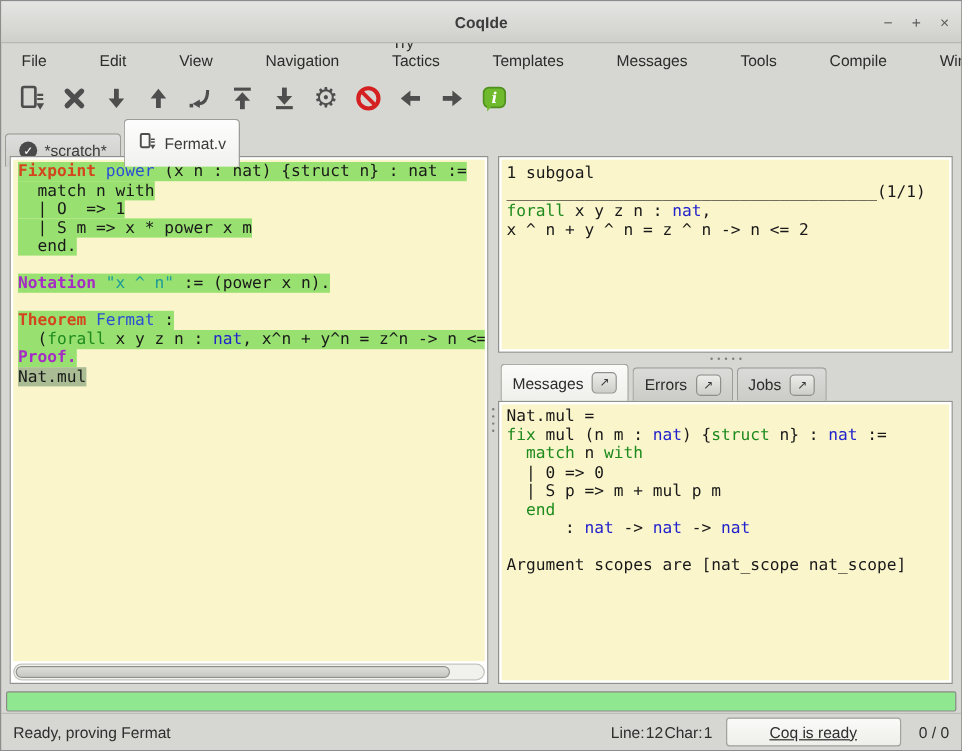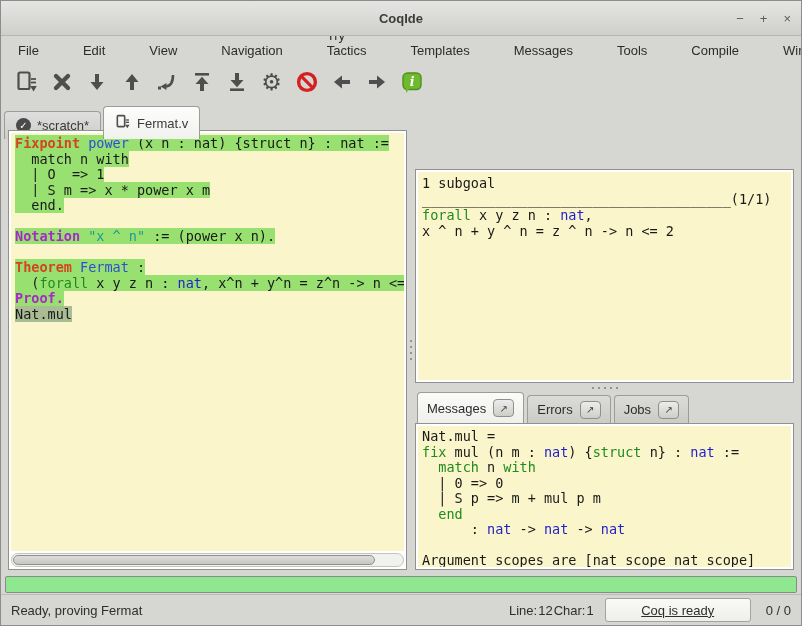--- a/index.html
+++ b/index.html
@@ -28,21 +28,21 @@
   .tool-btn svg { display:block; }
   .gear-glyph { font-family:"DejaVu Sans", sans-serif; font-size:23px; color:#4e4e4e; line-height:1; }
   
   .tabstrip { height:36px; display:flex; align-items:flex-end; padding-left:3px; }
   .tab {
     height:28px; padding:0 11px; display:flex; align-items:center; gap:6px;
     background:linear-gradient(#dedede,#cdcdc9);
     border:1px solid #9c9c98; border-bottom:none; border-radius:4px 4px 0 0;
     font-size:13px; color:#3a3a3a; margin-right:2px;
   }
-  .tab.active { height:33px; background:linear-gradient(#fdfdfd,#f1f1ee); position:relative; z-index:2; }
+  .tab.active { height:40px; background:linear-gradient(#fdfdfd,#f1f1ee); position:relative; z-index:2; }
   .check-badge {
     width:15px; height:15px; border-radius:50%; background:#4a4a4a;
     color:#fff; font-size:10px; display:flex; align-items:center; justify-content:center;
   }
   
   .content { position:absolute; left:7px; right:7px; top:129px; height:440px; display:flex; }
   .frame { border:1px solid #91918d; background:#ffffff; padding:2px; }
   .cream { background:#fbf5cc; width:100%; height:100%; overflow:hidden; }
   .left-pane { width:399px; display:flex; flex-direction:column; }
   .editor-frame { flex:1; display:flex; flex-direction:column; }
@@ -57,21 +57,21 @@
   .ty  { color:#2222cc; }
   .kwg { color:#1e8b1e; }
   .str { color:#1d9a9a; }
   .p   { background:#98e170; }
   .s   { background:#a9bc93; }
   .hscrollbar { height:14px; margin-top:2px; background:#f1f1ee; border:1px solid #c3c3bf; border-radius:7px; padding:1px; }
   .hthumb { height:10px; width:93%; border-radius:6px; background:linear-gradient(#dedddb,#c6c6c2); border:1px solid #8f8f8b; }
   .v-splitter { width:8px; display:flex; flex-direction:column; align-items:center; justify-content:center; gap:4px; }
   .v-splitter i, .h-splitter i { width:2px; height:2px; background:#7d7d79; border-radius:1px; }
   .right-col { flex:1; display:flex; flex-direction:column; min-width:0; }
-  .goals-frame { height:214px;margin-top:39px; }
+  .goals-frame { height:164px; }
   .goals-code { font-size:13.5px; line-height:16px; }
   .h-splitter { height:9px; display:flex; align-items:center; justify-content:center; gap:4px; }
   
   .msg-tabrow { height:31px; display:flex; align-items:flex-end; padding-left:2px; }
   .mtab {
     height:28px; display:flex; align-items:center; gap:7px; padding:0 9px;
     background:linear-gradient(#dbdbd9,#cbcbc7);
     border:1px solid #9c9c98; border-bottom:none; border-radius:4px 4px 0 0;
     font-size:13px; margin-right:3px;
   }

